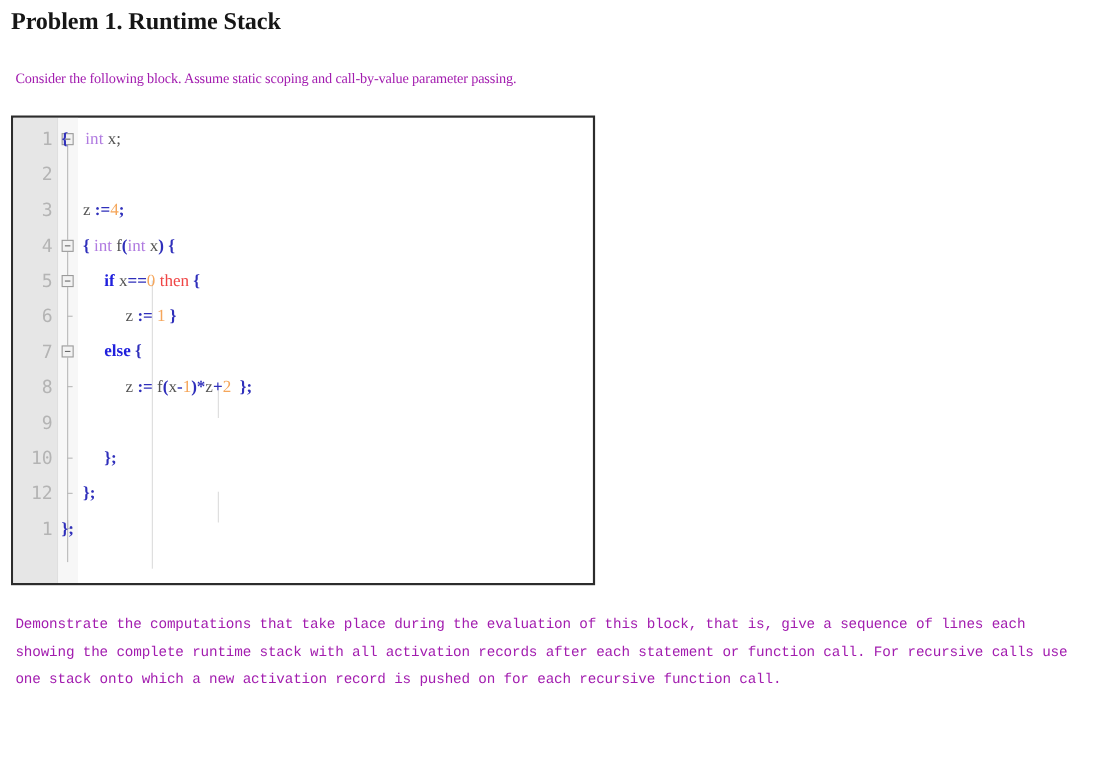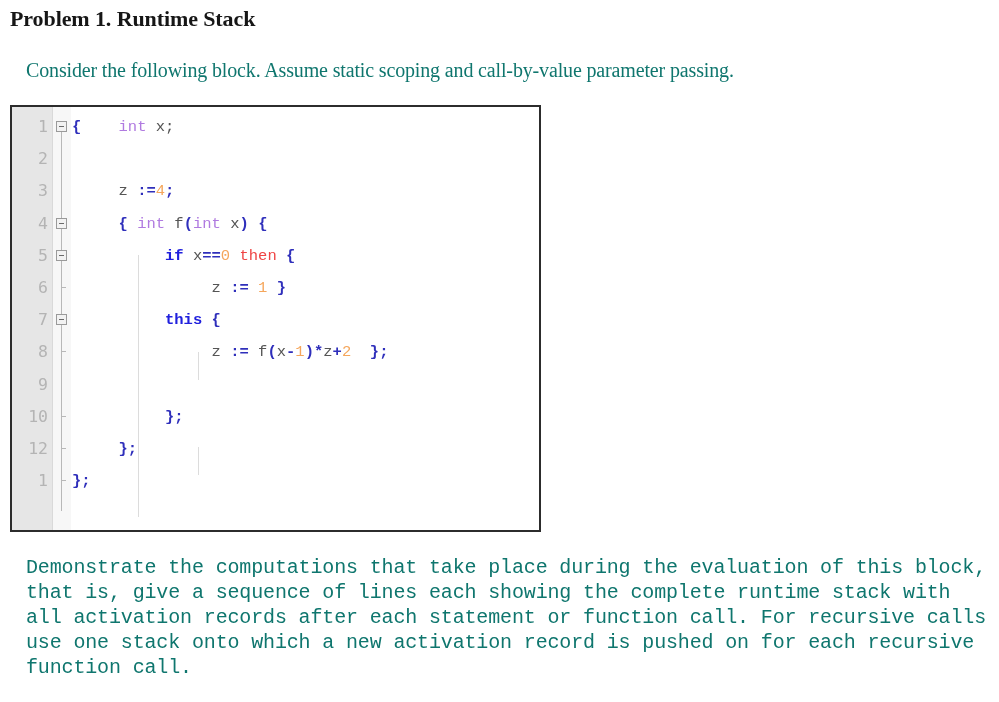--- a/index.html
+++ b/index.html
@@ -27,24 +27,24 @@
     font-family: "Liberation Serif", "DejaVu Serif", serif;
     font-weight: bold;
     font-size: 22px;
     letter-spacing: -0.1px;
     margin: 0;
     padding: 6px 0 0 2px;
     color: #161616;
   }
   .para {
     font-family: "Liberation Serif", "DejaVu Serif", serif;
-    font-size: 20px;
+    font-size: 13px;
     line-height: 25px;
-    color: #0f766e;
-    margin: 16px;
+    color: #a21caf;
+    margin: 4px;
     padding: 0 0 0 2px;
     letter-spacing: -0.15px;
   }
   .para-intro { margin-top: 26px; }
   .para-outro {
     margin-top: 23px;
     width: 965px;
     font-family: Liberation Mono, monospace;
   }
 
@@ -172,23 +172,23 @@
     position: absolute;
     left: 5px;
     top: 5px;
     width: 5px;
     height: 1px;
     background: #b8b8b8;
   }
 
   .code-text {
     position: absolute;
-    left: 60px;
+    left: 44px;
     top: 0;
-    font-family: Liberation Mono, monospace;
+    font-family: Liberation Serif, serif;
     font-size: 15.5px;
   }
 
   
   .guide {
     position: absolute;
     width: 1px;
     background: #dcdcdc;
   }
   .guide.g-outer { left: 126px; top: 148px; height: 262px; }
@@ -258,21 +258,21 @@
 
         <div class="row">
           <span class="lineno">6</span>
           <span class="foldmark tick"></span>
           <span class="code-text"><span class="t-plain">               </span><span class="t-id">z</span><span class="t-plain"> </span><span class="t-op">:=</span><span class="t-plain"> </span><span class="t-num">1</span><span class="t-plain"> </span><span class="t-brace">}</span></span>
         </div>
 
         <div class="row">
           <span class="lineno">7</span>
           <span class="foldmark box"></span>
-          <span class="code-text"><span class="t-plain">          </span><span class="t-kw">this</span><span class="t-plain"> </span><span class="t-brace">{</span></span>
+          <span class="code-text"><span class="t-plain">          </span><span class="t-kw">else</span><span class="t-plain"> </span><span class="t-brace">{</span></span>
         </div>
 
         <div class="row">
           <span class="lineno">8</span>
           <span class="foldmark tick"></span>
           <span class="code-text"><span class="t-plain">               </span><span class="t-id">z</span><span class="t-plain"> </span><span class="t-op">:=</span><span class="t-plain"> </span><span class="t-id">f</span><span class="t-paren">(</span><span class="t-id">x</span><span class="t-op">-</span><span class="t-num">1</span><span class="t-paren">)</span><span class="t-op">*</span><span class="t-id">z</span><span class="t-op">+</span><span class="t-num">2</span><span class="t-plain">  </span><span class="t-brace">}</span><span class="t-op">;</span></span>
         </div>
 
         <div class="row">
           <span class="lineno">9</span>

